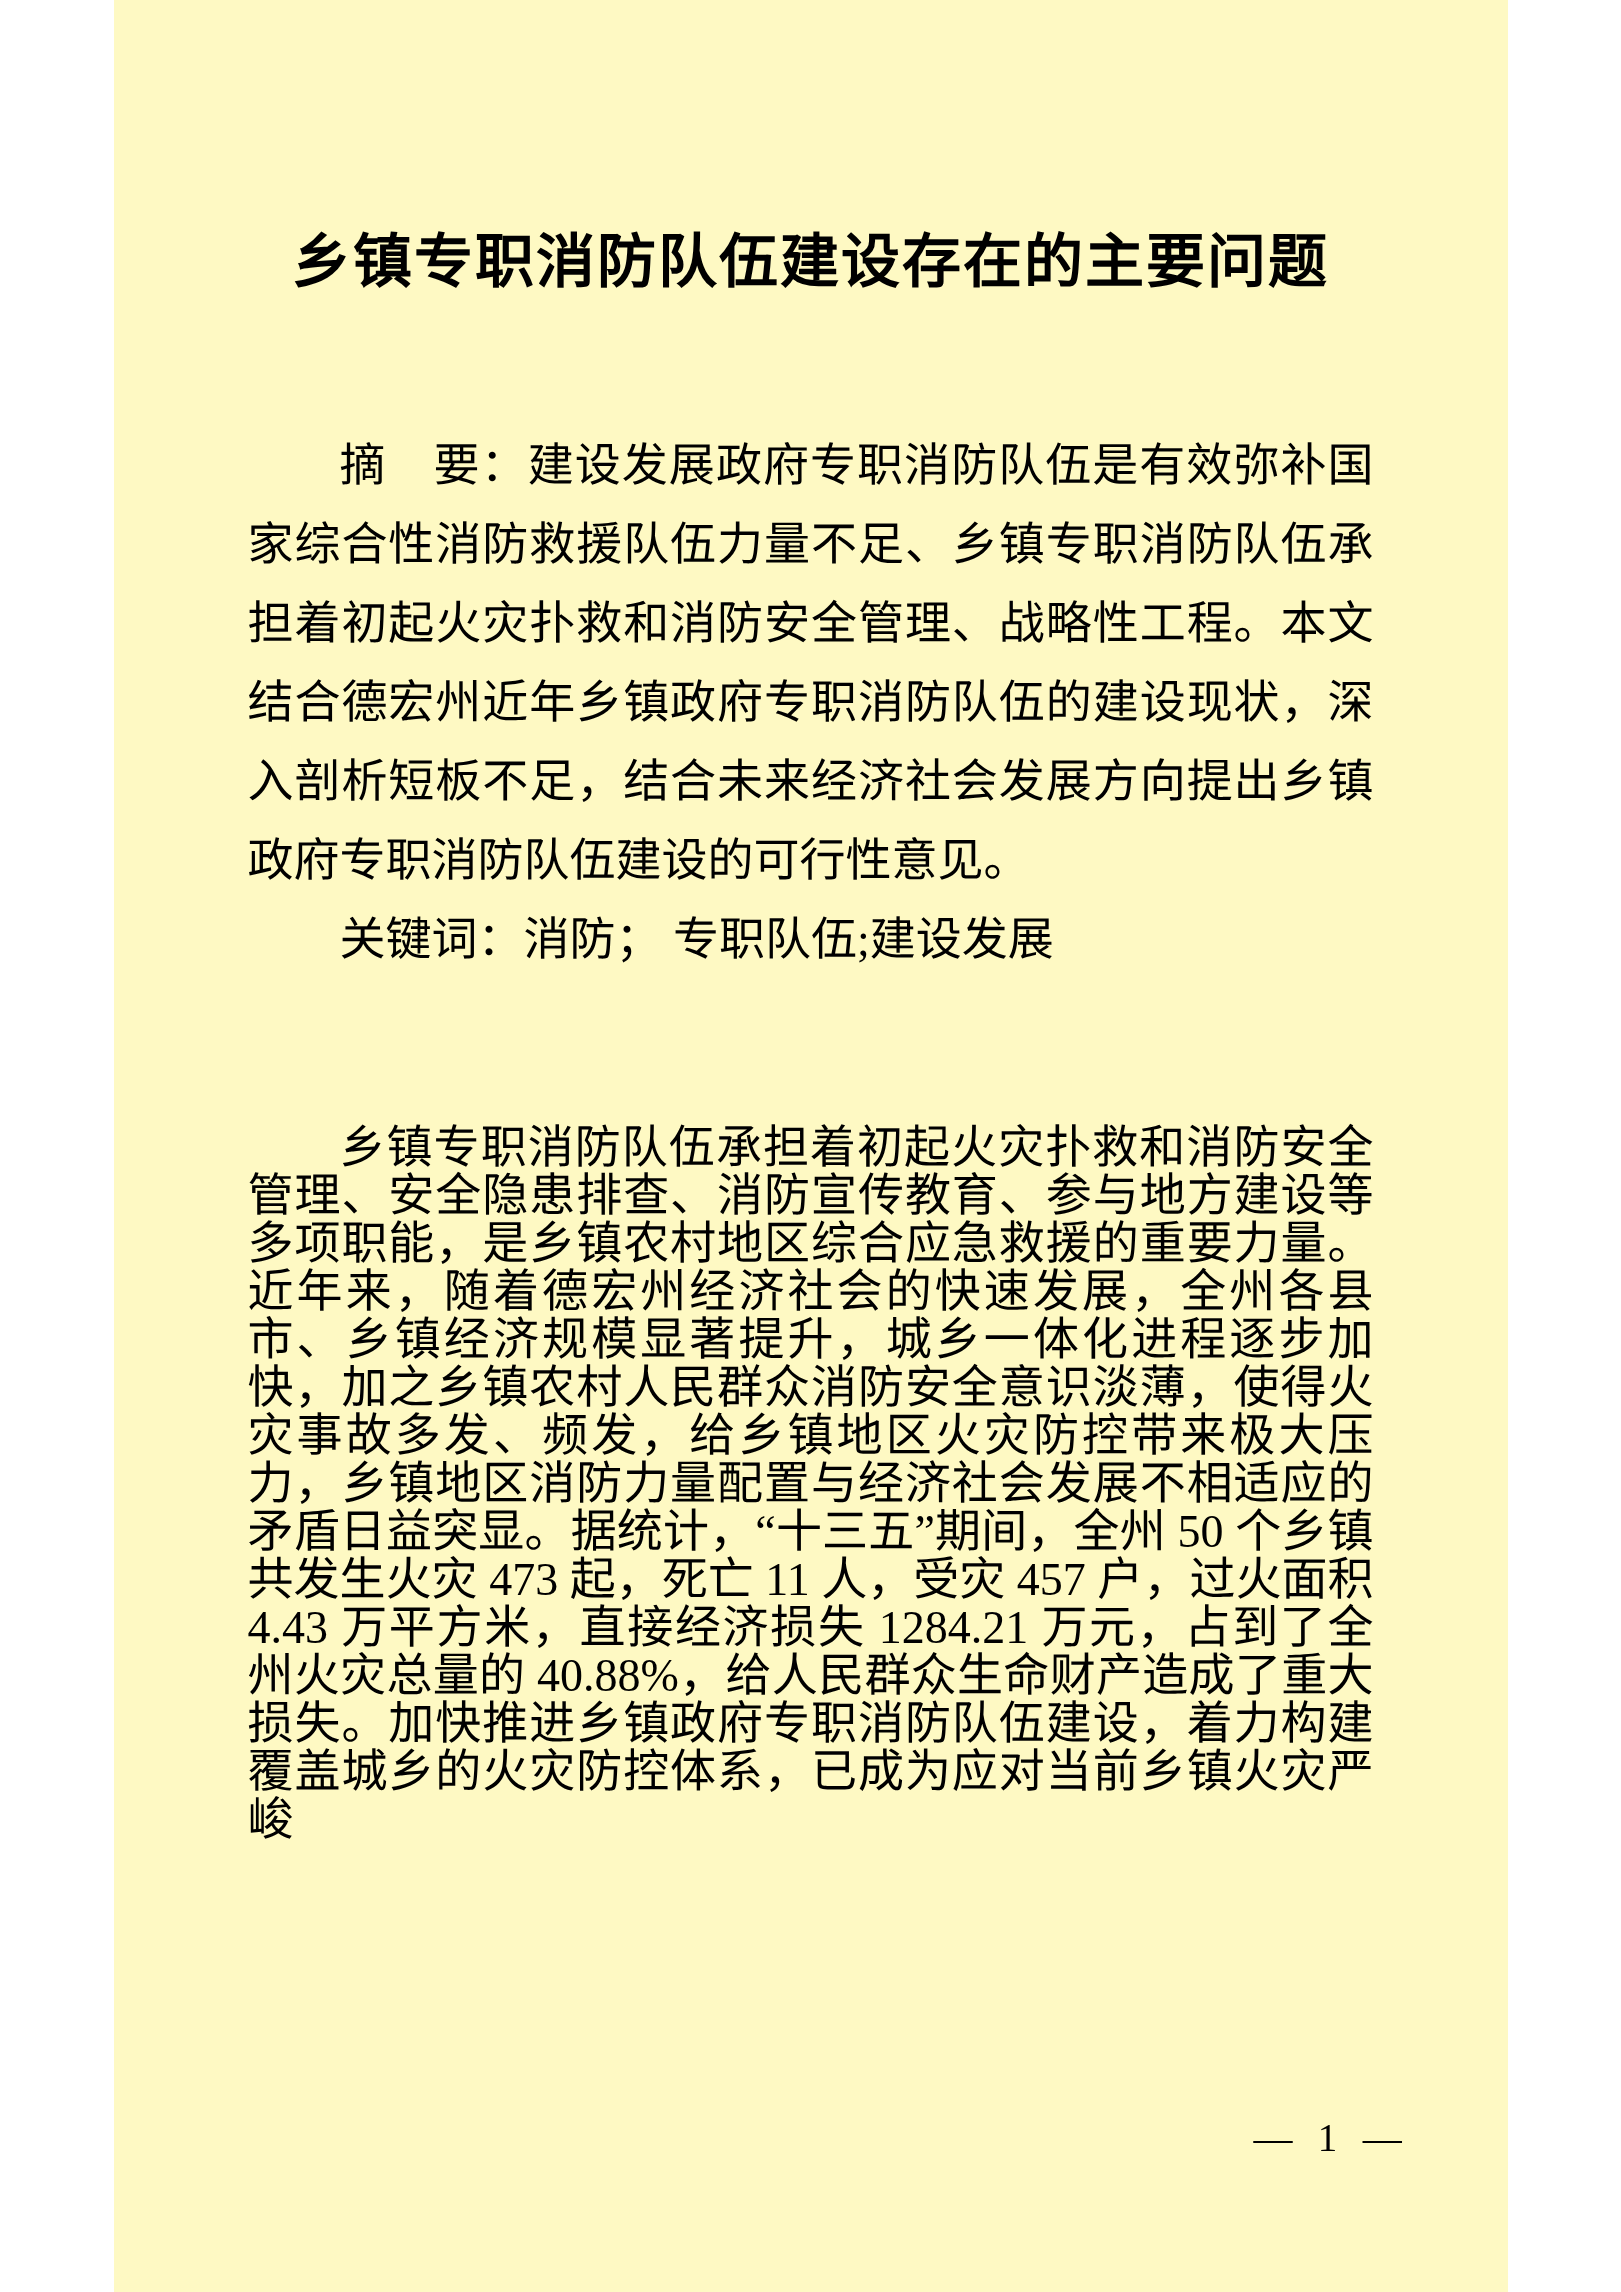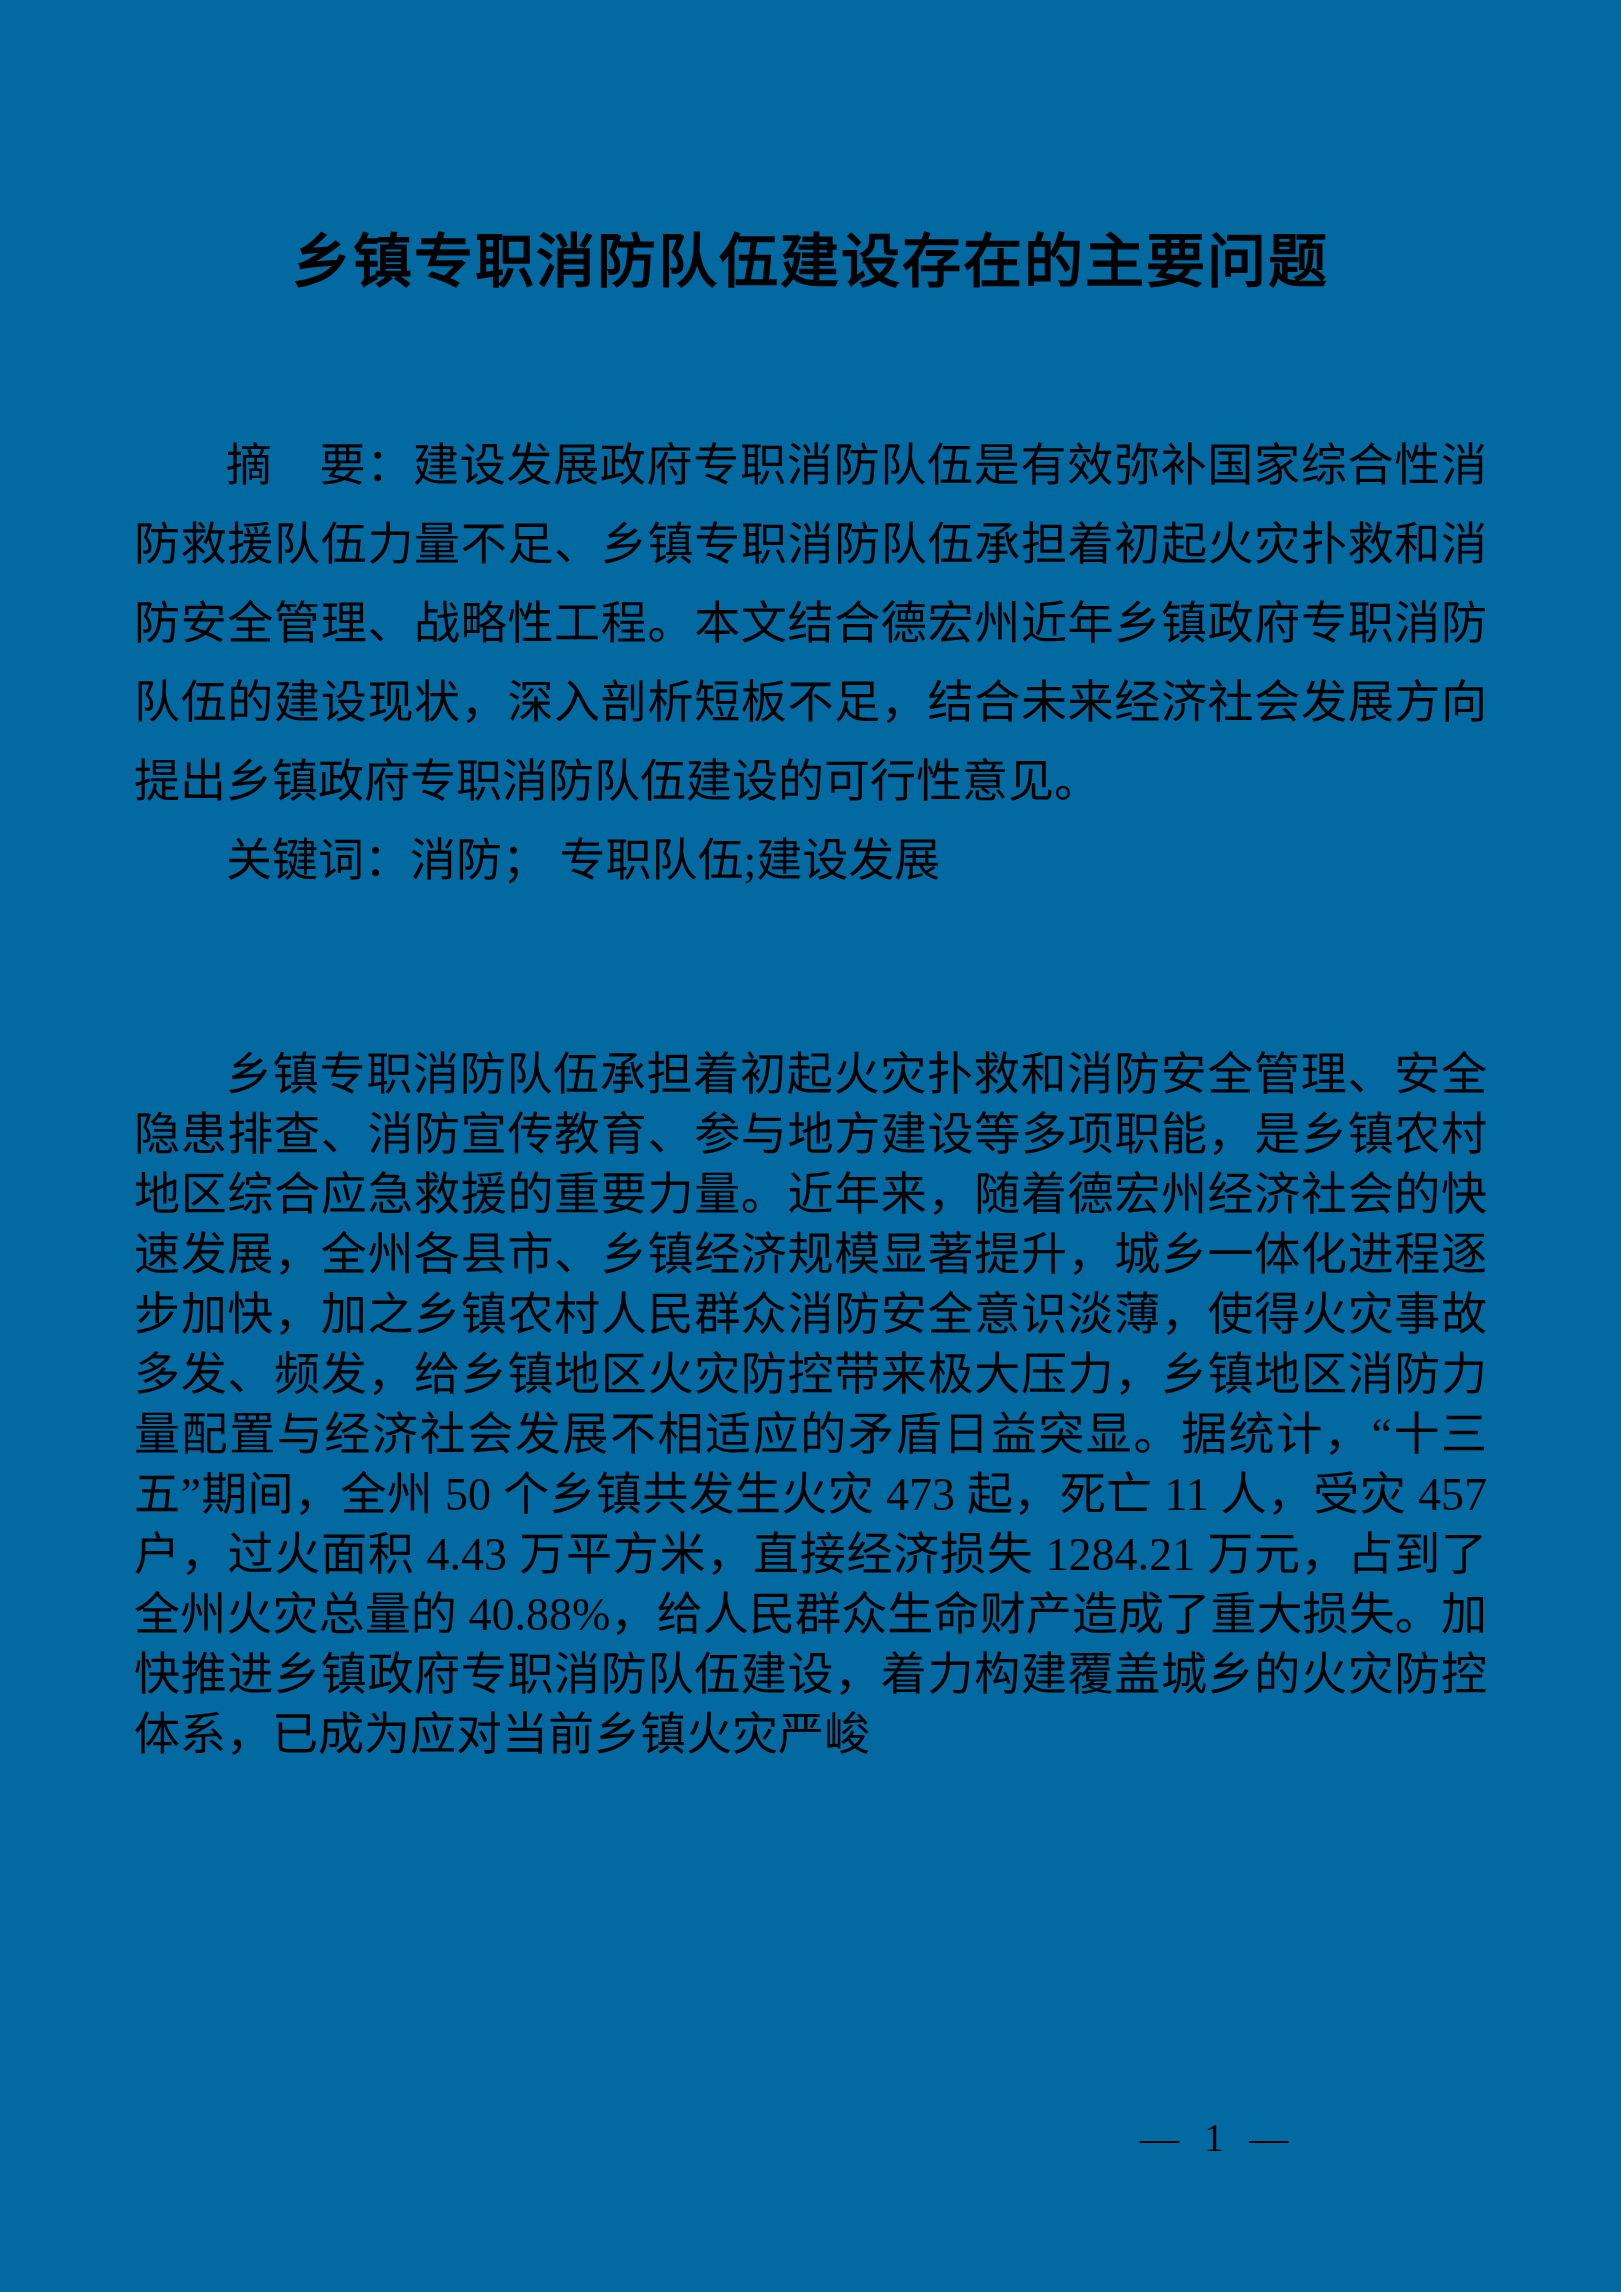--- a/index.html
+++ b/index.html
@@ -2,24 +2,24 @@
 <html lang="zh-CN"><head>
 <meta charset="utf-8">
 <style>
   html, body {
     margin: 0;
     padding: 0;
     background: #ffffff;
   }
   .page {
     position: relative;
-    width: 1621px;
+    width: 1394px;
     height: 2293px;
     margin: 0 auto;
-    background: #0369a1;
+    background: #fef9c3;
     color: #000000;
     box-sizing: border-box;
     padding: 0 134px;
     overflow: hidden;
   }
   .doc-title {
     margin: 0;
     padding-top: 218px;
     text-align: center;
     font-family: "Liberation Sans", "DejaVu Sans", sans-serif;
@@ -38,21 +38,21 @@
     word-break: break-all;
   }
   .abstract-para {
     margin-top: 120px;
   }
   .keywords-para {
     margin-top: 0;
   }
   .body-para {
     margin-top: 145px;
-    line-height: 60px;
+    line-height: 48px;
     font-family: Liberation Serif, serif;
   }
   .page-number {
     position: absolute;
     top: 2115px;
     left: 1140px;
     font-family: "Liberation Serif", "DejaVu Serif", serif;
     font-size: 39px;
     letter-spacing: 7.8px;
     white-space: nowrap;

